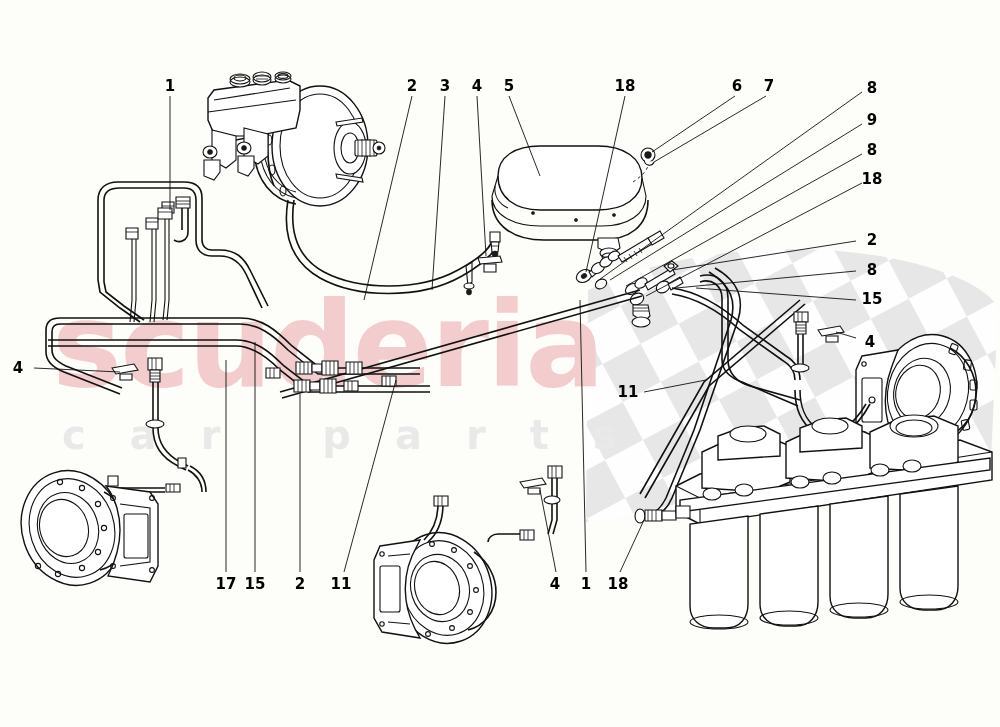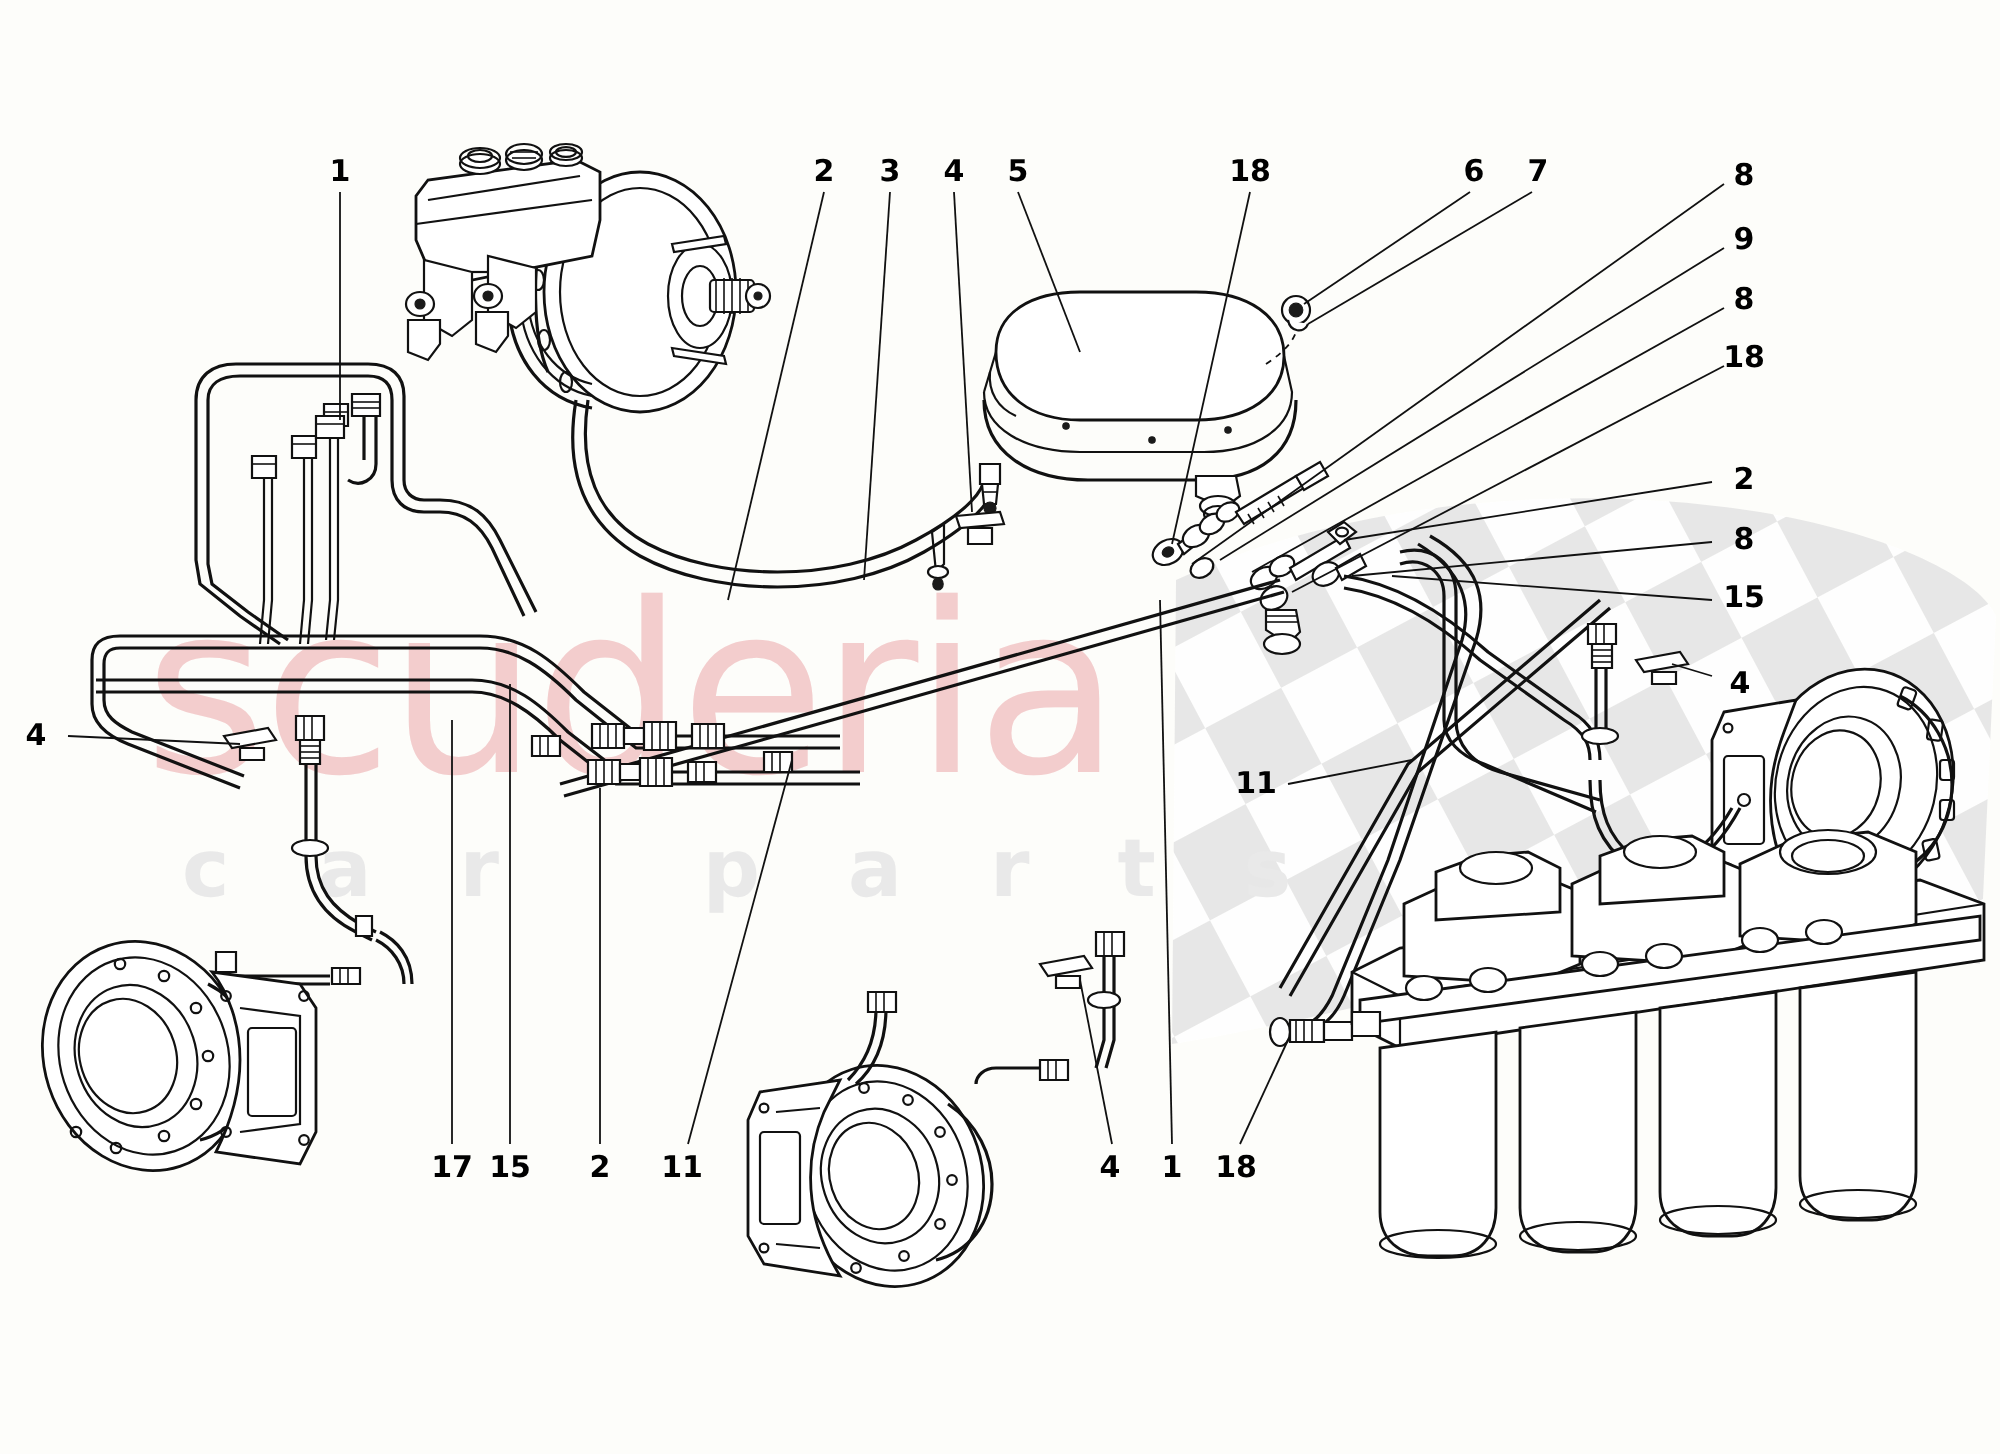--- a/index.html
+++ b/index.html
@@ -10,31 +10,29 @@
     font-family:"Liberation Sans", sans-serif;
     overflow:hidden;
   }
   #stage{position:relative;width:1000px;height:727px;overflow:hidden;background:#fdfdfa;}
 
   
   .wm-layer{position:absolute;inset:0;pointer-events:none;}
   .wm-flag{position:absolute;right:0;top:230px;width:420px;height:300px;opacity:.85;}
   .wm-scuderia{
     position:absolute;left:52px;top:286px;
-    font-size:118px;font-weight:400;letter-spacing:-2px;
+    font-size:118px;font-weight:700;letter-spacing:-2px;
     color:#f3cdcd;line-height:1;white-space:nowrap;
     font-family:"DejaVu Sans", sans-serif;
-    margin-left:20px;
   }
   .wm-carparts{
     position:absolute;left:62px;top:412px;
     font-size:40px;font-weight:700;
     color:#e9e9e9;white-space:nowrap;letter-spacing:44px;
     font-family:"DejaVu Sans", sans-serif;
-    margin-left:29px;
   }
 
   
   #art{position:absolute;inset:0;}
   #art line,#art path,#art polyline,#art circle,#art ellipse,#art rect,#art polygon{
     vector-effect:non-scaling-stroke;
   }
   .ln{stroke:#111;fill:none;stroke-width:1.1;}
   .ln2{stroke:#111;fill:none;stroke-width:1.6;}
   .lnthin{stroke:#111;fill:none;stroke-width:.8;}

